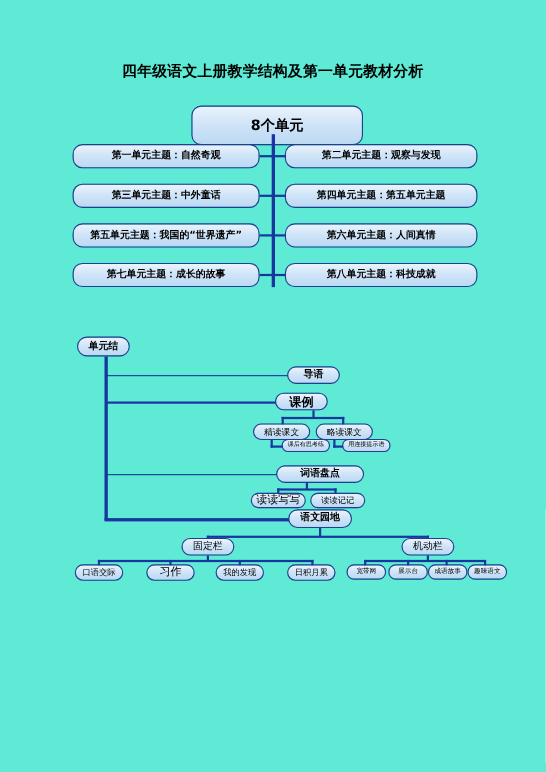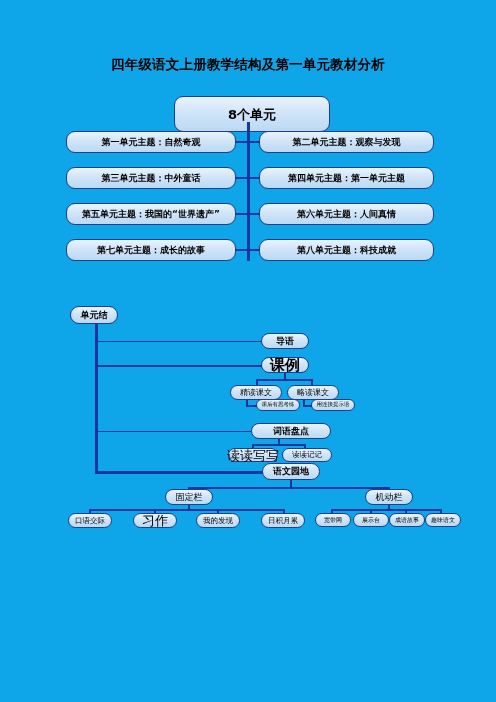--- a/index.html
+++ b/index.html
@@ -12,21 +12,21 @@
     height: 702px;
     position: relative;
     font-family: "DejaVu Sans", "Liberation Sans", sans-serif;
     overflow: hidden;
   }
   #page {
     position: absolute;
     left: 0; top: 0;
     width: 496px;
     height: 702px;
-    background: #0ea5e9;
+    background: #5eead4;
   }
 
   
   .title {
     position: absolute;
     left: 0;
     top: 56px;
     width: 496px;
     text-align: center;
     font-size: 13.5px;
@@ -85,21 +85,21 @@
   <div class="node bold" style="left:259px; top:131px; width:175px; height:22px; font-size:9px;">
     <span>第二单元主题：观察与发现</span>
   </div>
   <div class="ln med-h" style="left:236px; top:141px; width:12px;"></div>
   <div class="ln med-h" style="left:247px; top:141px; width:13px;"></div>
 
   <div class="node bold" style="left:66px; top:167px; width:170px; height:22px; font-size:9px;">
     <span>第三单元主题：中外童话</span>
   </div>
   <div class="node bold" style="left:259px; top:167px; width:175px; height:22px; font-size:9px;">
-    <span>第四单元主题：第一单元主题</span>
+    <span>第四单元主题：第五单元主题</span>
   </div>
   <div class="ln med-h" style="left:236px; top:177px; width:12px;"></div>
   <div class="ln med-h" style="left:247px; top:177px; width:13px;"></div>
 
   <div class="node bold" style="left:66px; top:203px; width:170px; height:22px; font-size:9px;">
     <span>第五单元主题：我国的“世界遗产”</span>
   </div>
   <div class="node bold" style="left:259px; top:203px; width:175px; height:22px; font-size:9px;">
     <span>第六单元主题：人间真情</span>
   </div>
@@ -120,21 +120,21 @@
   </div>
 
   <div class="ln thick-v" style="left:95px; top:324px; height:149px;"></div>
 
   <div class="ln thin-h" style="left:97px; top:341px; width:165px;"></div>
   <div class="node bold" style="left:261px; top:333px; width:48px; height:16px; font-size:9px;">
     <span>导语</span>
   </div>
 
   <div class="ln med-h" style="left:97px; top:365px; width:165px;"></div>
-  <div class="node bold" style="left:261px; top:357px; width:48px; height:16px; font-size:15px;">
+  <div class="node bold" style="left:250px; top:357px; width:48px; height:16px; font-size:11px;">
     <span>课例</span>
   </div>
 
   <div class="ln med-v" style="left:284px; top:373px; height:7px;"></div>
   <div class="ln med-h" style="left:256px; top:379px; width:57px;"></div>
   <div class="ln med-v" style="left:256px; top:379px; height:7px;"></div>
   <div class="ln med-v" style="left:311px; top:379px; height:7px;"></div>
 
   <div class="node thin" style="left:230px; top:385px; width:52px; height:15px; font-size:8px;">
     <span>精读课文</span>
@@ -158,21 +158,21 @@
   <div class="ln thin-h" style="left:97px; top:431px; width:155px;"></div>
   <div class="node bold" style="left:251px; top:423px; width:80px; height:16px; font-size:9px;">
     <span>词语盘点</span>
   </div>
 
   <div class="ln med-v" style="left:278px; top:439px; height:6px;"></div>
   <div class="ln med-h" style="left:252px; top:444px; width:54px;"></div>
   <div class="ln med-v" style="left:252px; top:444px; height:5px;"></div>
   <div class="ln med-v" style="left:304px; top:444px; height:5px;"></div>
 
-  <div class="node thin" style="left:228px; top:448px; width:50px; height:14px; font-size:13px;">
+  <div class="node thin" style="left:228px; top:448px; width:50px; height:14px; font-size:10px;">
     <span>读读写写</span>
   </div>
   <div class="node thin" style="left:282px; top:448px; width:50px; height:14px; font-size:7.5px;align-items:center;">
     <span>读读记记</span>
   </div>
 
   <div class="ln thick-h" style="left:95px; top:471px; width:168px;"></div>
   <div class="node bold" style="left:262px; top:463px; width:58px; height:17px; font-size:9px;">
     <span>语文园地</span>
   </div>
@@ -192,21 +192,21 @@
   <div class="ln med-v" style="left:188px; top:505px; height:5px;"></div>
   <div class="ln med-h" style="left:89px; top:509px; width:196px;"></div>
   <div class="ln med-v" style="left:89px; top:509px; height:6px;"></div>
   <div class="ln med-v" style="left:154px; top:509px; height:6px;"></div>
   <div class="ln med-v" style="left:217px; top:509px; height:6px;"></div>
   <div class="ln med-v" style="left:283px; top:509px; height:6px;"></div>
 
   <div class="node thin" style="left:68px; top:513px; width:44px; height:15px; font-size:7.5px;">
     <span>口语交际</span>
   </div>
-  <div class="node thin" style="left:133px; top:513px; width:44px; height:15px; font-size:13px;">
+  <div class="node thin" style="left:133px; top:513px; width:44px; height:15px; font-size:10px;">
     <span>习作</span>
   </div>
   <div class="node thin" style="left:196px; top:513px; width:44px; height:15px; font-size:7.5px;">
     <span>我的发现</span>
   </div>
   <div class="node thin" style="left:261px; top:513px; width:44px; height:15px; font-size:7.5px;">
     <span>日积月累</span>
   </div>
 
   <div class="ln med-v" style="left:388px; top:505px; height:5px;"></div>

